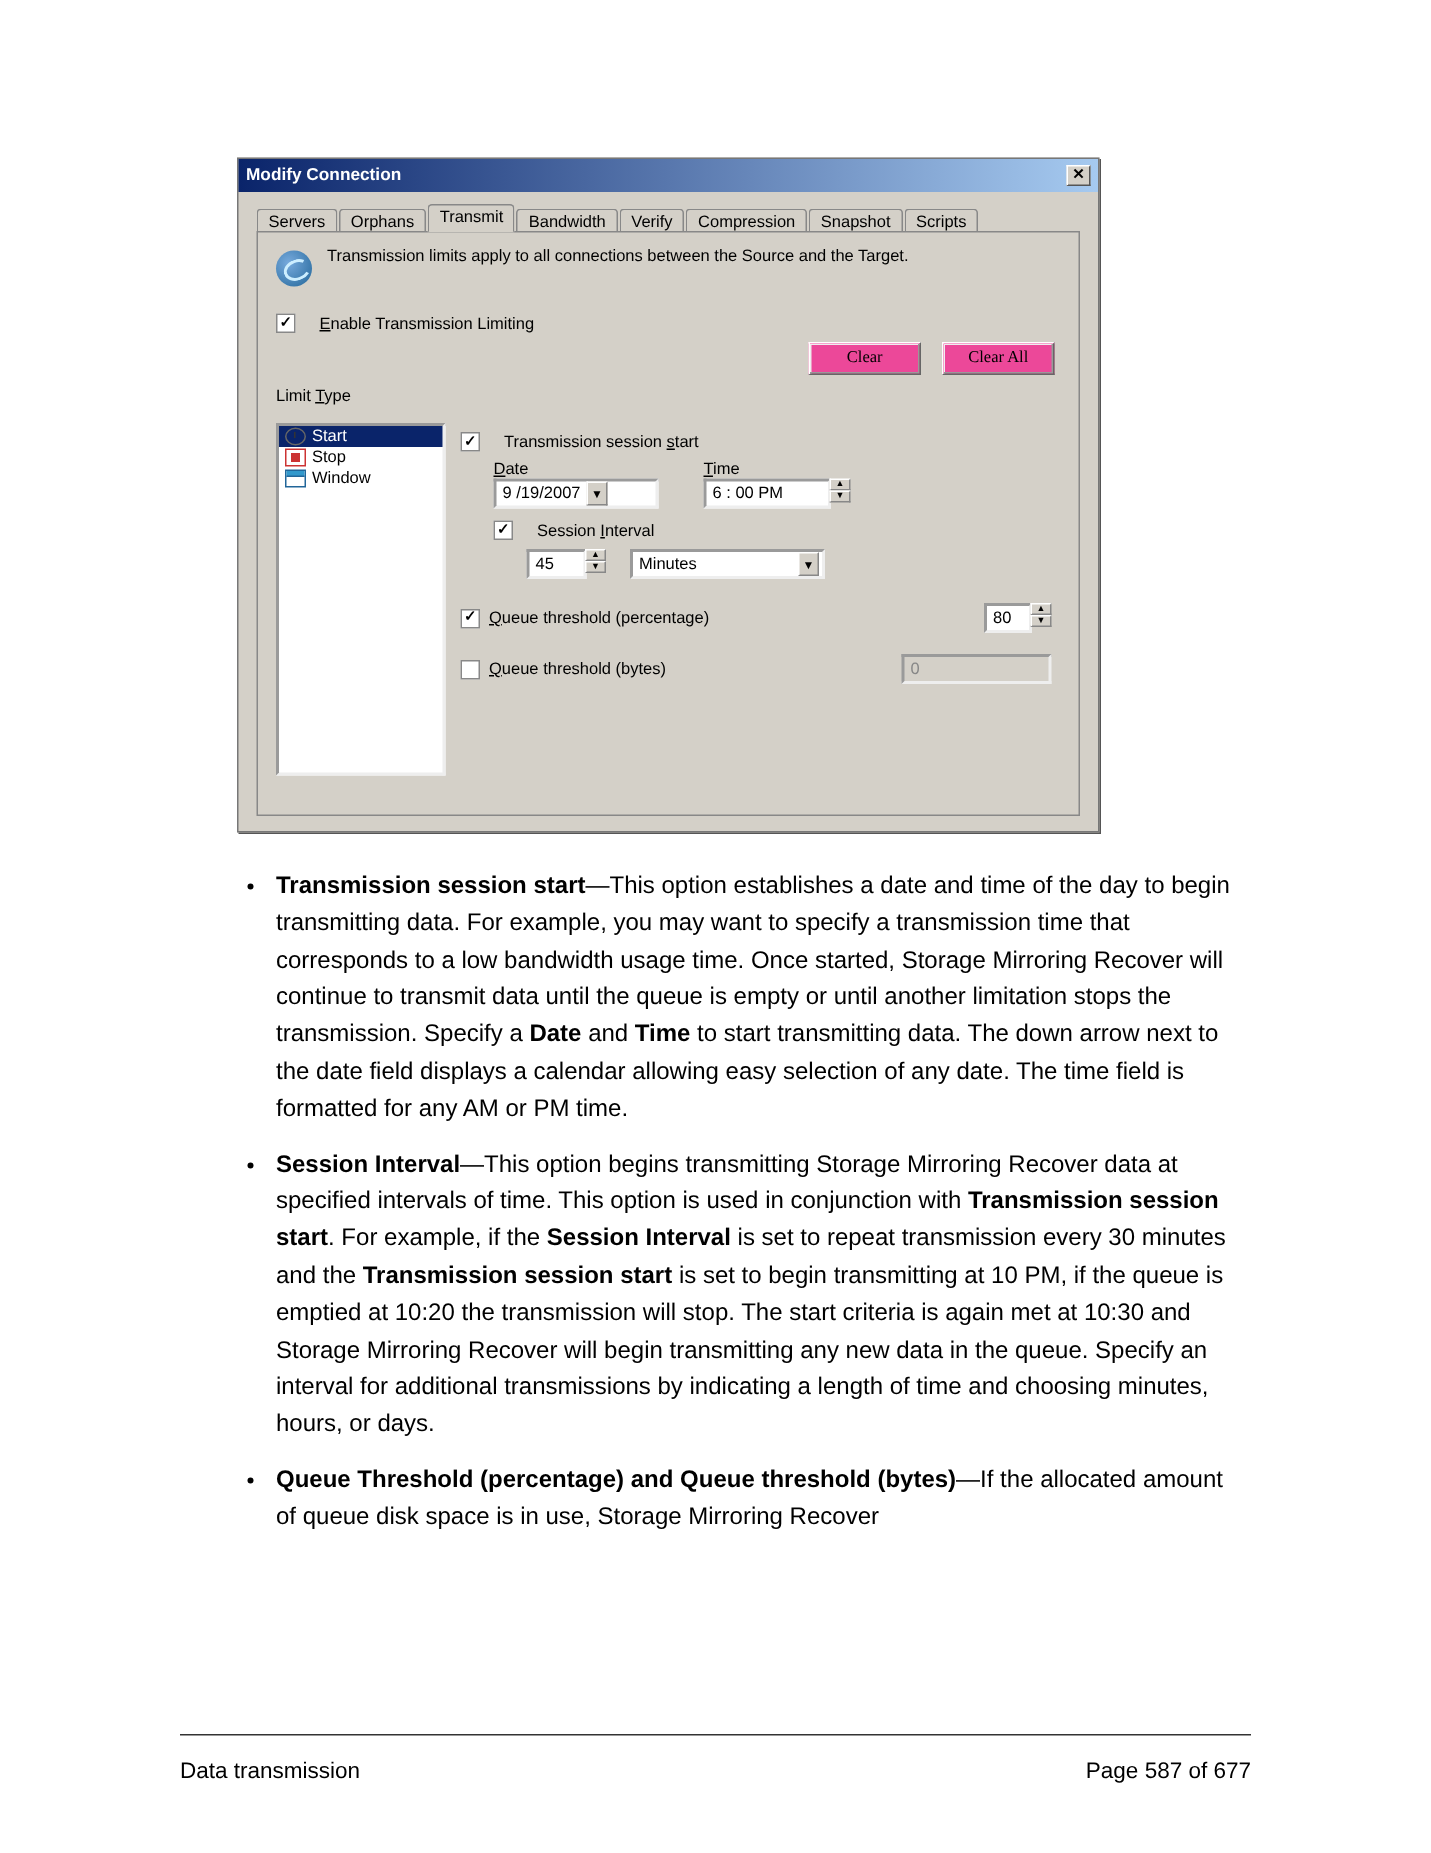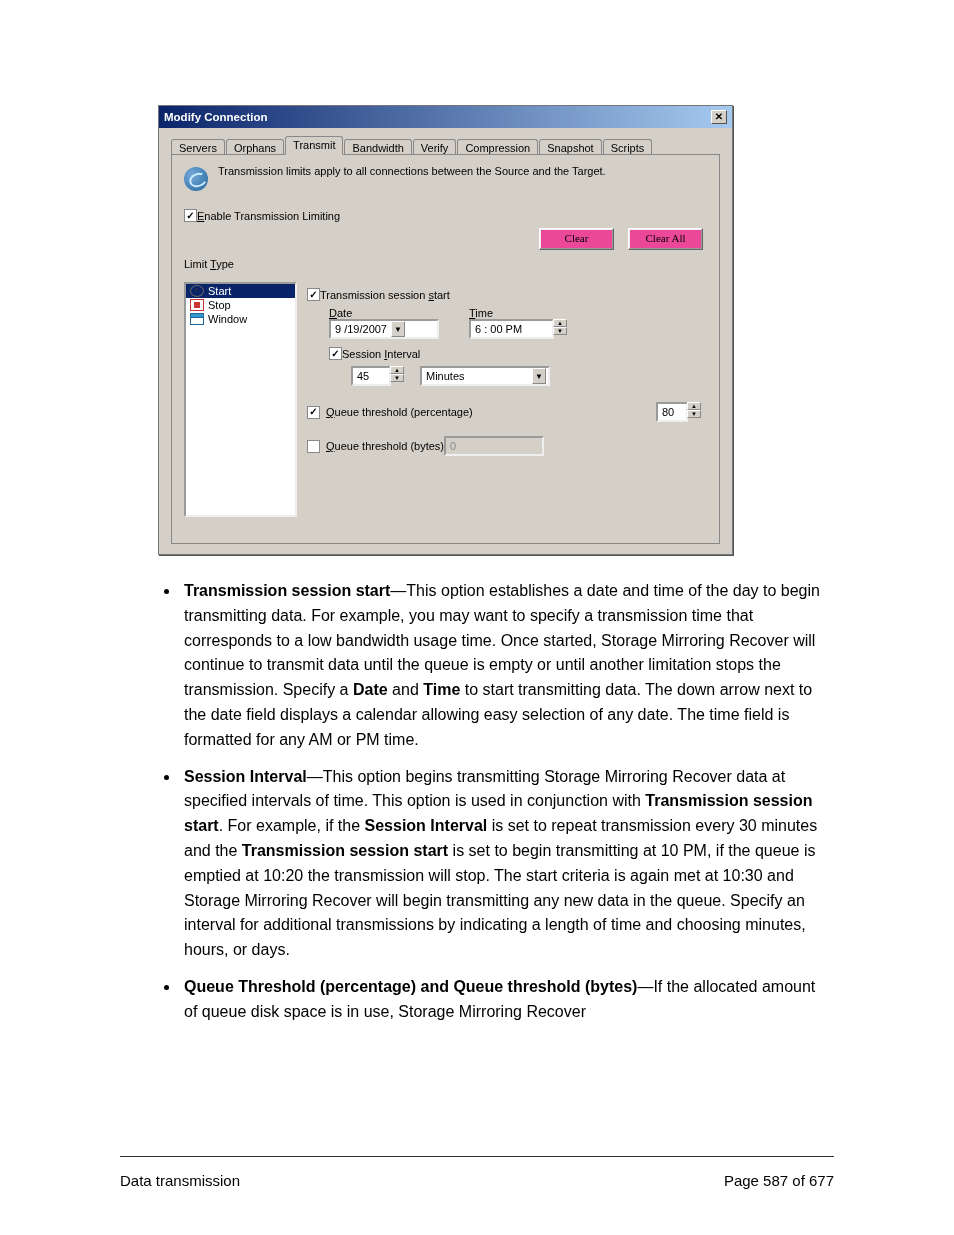--- a/index.html
+++ b/index.html
@@ -107,21 +107,21 @@
     left: 5px; top: 6px;
     width: 14px; height: 10px;
     border: 2px solid #cef;
     border-radius: 50%;
     border-right-color: transparent;
     transform: rotate(-20deg);
   }
   .chk-row {
     display: flex;
     align-items: center;
-    gap: 0;
+    gap: 16px;
     font-size: 11px;
     margin-bottom: 6px;
   }
   .chk {
     width: 13px; height: 13px;
     background: #fff;
     border: 1px solid #888;
     display: inline-flex;
     align-items: center;
     justify-content: center;
@@ -345,21 +345,21 @@
               </span>
               <span style="display:inline-flex;">
                 <div class="inset-input" style="width:32px;">80</div>
                 <span class="spin">
                     <div>▲</div>
                     <div>▼</div>
                   </span>
               </span>
             </div>
 
-            <div class="chk-row" style="margin-top:14px; padding-right:6px;">
+            <div class="chk-row" style="margin-top:14px; justify-content:space-between; padding-right:6px;">
               <span style="display:flex; align-items:center; gap:6px;">
                 <span class="chk"></span>
                 <span><span class="u">Q</span><span>ueue threshold (bytes)</span></span>
               </span>
               <div class="inset-input disabled" style="width:100px;">0</div>
             </div>
           </div>
         </div>
       </div>
 

